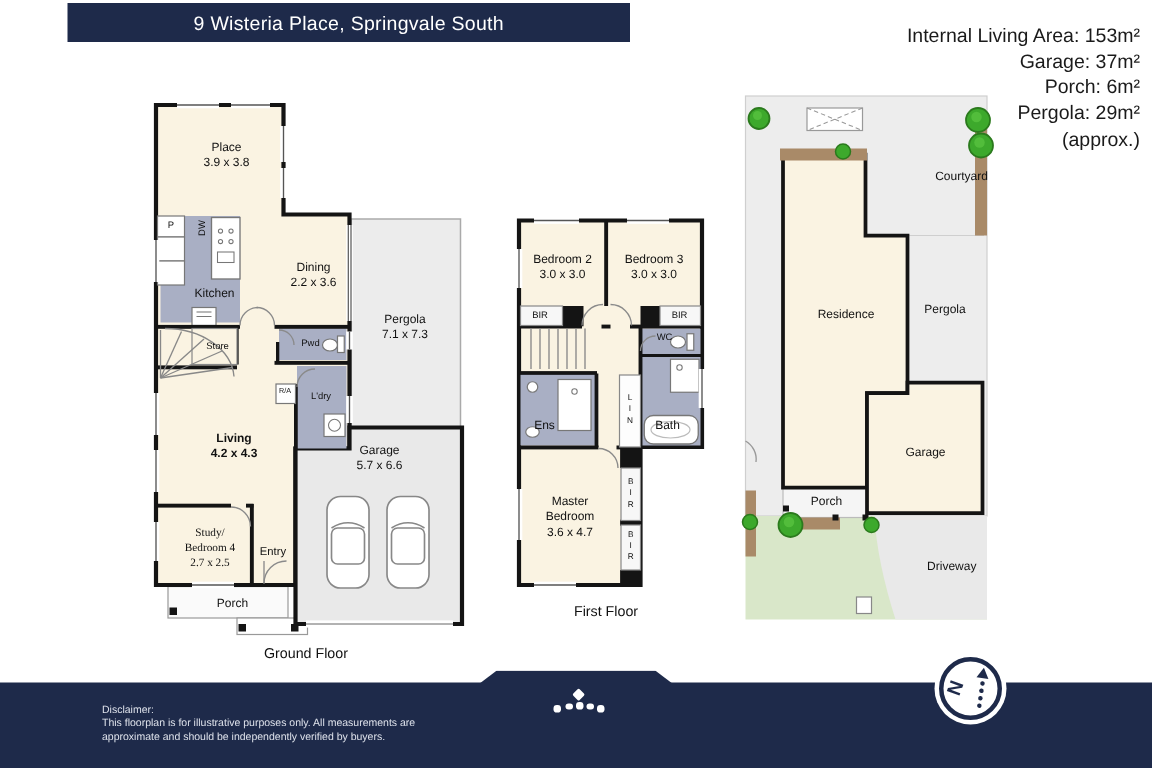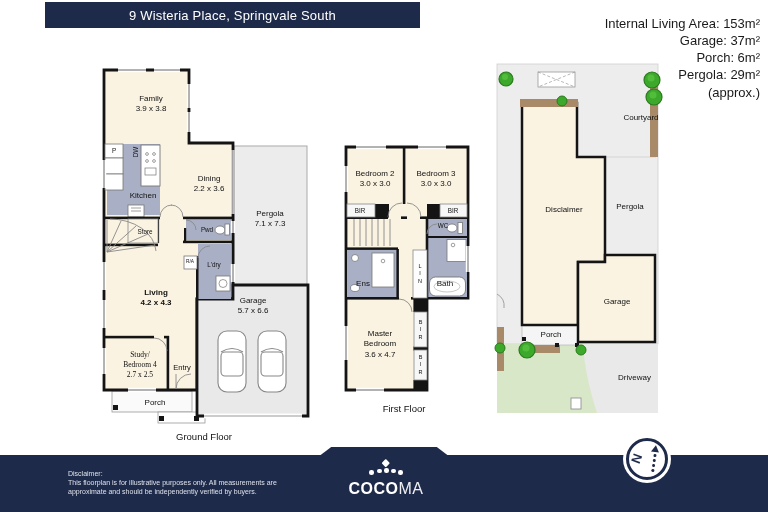--- a/index.html
+++ b/index.html
@@ -269,21 +269,21 @@
 
   <div class="area-info">
     <div>Internal Living Area: 153m²</div>
     <div>Garage: 37m²</div>
     <div>Porch: 6m²</div>
     <div>Pergola: 29m²</div>
     <div>(approx.)</div>
   </div>
 
   <div class="lbl" style="left:151px;top:104px;">
-    <div>Family</div>
+    <div>Place</div>
       <div>3.9 x 3.8</div>
   </div>
   <div class="lbl" style="left:143px;top:196px;">Kitchen</div>
   <div class="lbl lbl-sm rot" style="left:136px;top:152px;">DW</div>
   <div class="lbl lbl-sm" style="left:114px;top:151px;">P</div>
   <div class="lbl" style="left:209px;top:184px;">
     <div>Dining</div>
       <div>2.2 x 3.6</div>
   </div>
   <div class="lbl" style="left:270px;top:219px;">
@@ -328,43 +328,40 @@
   <div class="lbl" style="left:380px;top:345px;">
     <div>Master</div>
       <div>Bedroom</div>
       <div>3.6 x 4.7</div>
   </div>
   <div class="vlbl" style="left:420.5px;top:330px;">BIR</div>
   <div class="vlbl" style="left:420.5px;top:365px;">BIR</div>
   <div class="lbl lbl-big" style="left:404px;top:409px;">First Floor</div>
 
   <div class="lbl" style="left:613px;top:118px;margin-left:28px;">Courtyard</div>
-  <div class="lbl" style="left:564px;top:210px;">Disclaimer</div>
+  <div class="lbl" style="left:564px;top:210px;">Residence</div>
   <div class="lbl" style="left:630px;top:207px;">Pergola</div>
   <div class="lbl" style="left:617px;top:302px;">Garage</div>
   <div class="lbl" style="left:551px;top:335px;">Porch</div>
   <div class="lbl" style="left:618px;top:378px;padding-left:33px;">Driveway</div>
 
   <div class="footer-badge"></div>
   <div class="footer-bar"></div>
   <div class="disclaimer">
     <div>Disclaimer:</div>
     <div>This floorplan is for illustrative purposes only. All measurements are</div>
     <div>approximate and should be independently verified by buyers.</div>
   </div>
   <div class="crown">
     <i class="dmd"></i>
     <i style="left:0;top:10px;"></i>
       <i style="left:8px;top:8.5px;"></i>
     <i style="left:15px;top:8px;"></i>
       <i style="left:22px;top:8.5px;"></i>
       <i style="left:29px;top:10px;"></i>
-  </div>
-  <div class="brand">
-    <b>COCO</b><span>MA</span>
   </div>
   <div class="compass">
     <span class="n">N</span>
     <span class="arrow">
       <span class="head"></span>
       <span class="dot" style="top:9px;"></span>
       <span class="dot" style="top:14px;"></span>
       <span class="dot" style="top:19px;"></span>
       <span class="dot" style="top:24px;"></span>
     </span>

